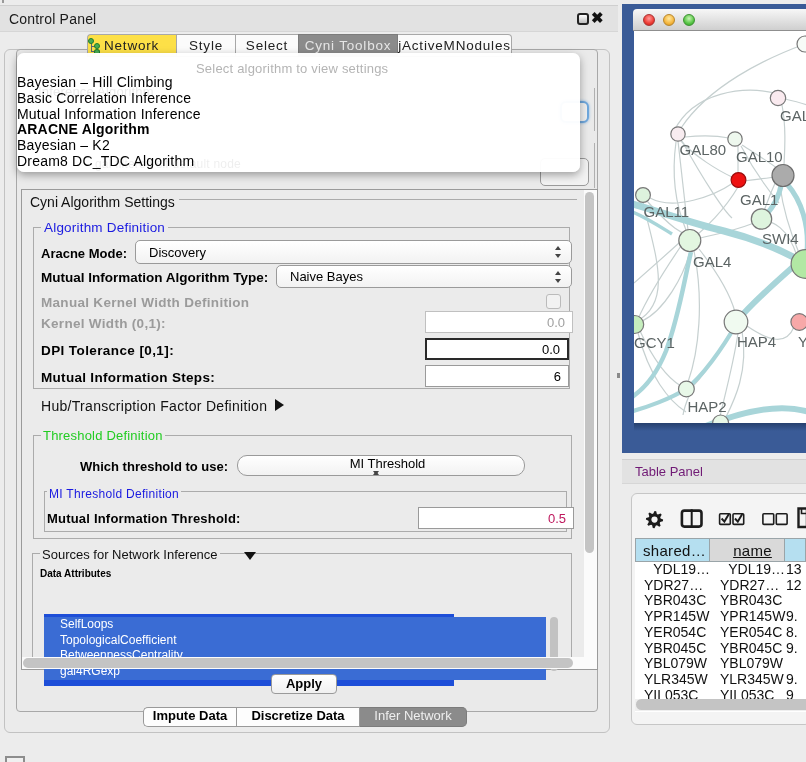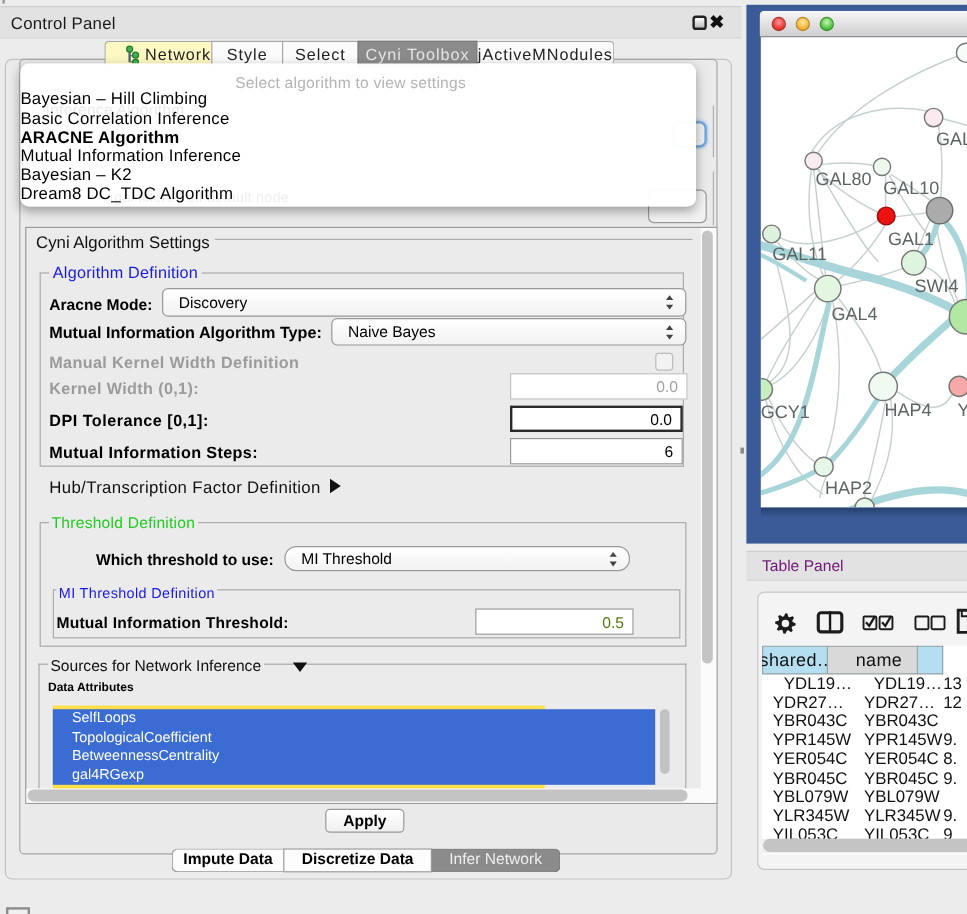--- a/index.html
+++ b/index.html
@@ -22,21 +22,21 @@
   <div class="abs" style="left:9px;top:5px;font-size:14px;letter-spacing:0.2px;color:#1a1a1a;">Control Panel</div>
   <div class="abs" style="left:577px;top:7px;width:12px;height:12px;border:2px solid #222;border-radius:3px;background:linear-gradient(#fff,#bbb);"></div>
   <div class="abs" style="left:591px;top:3px;font-size:15px;font-weight:bold;color:#111;">✖</div>
 </div>
 
 <div class="abs" style="left:4px;top:49px;width:606px;height:684px;background:#ebebeb;border:1px solid #c2c2c2;border-radius:6px;"></div>
 
 <div class="abs" style="left:16px;top:49px;width:582px;height:663px;background:#eaeaea;border:1px solid #a8a8a8;border-radius:4px;"></div>
 
 <div class="abs" id="tabs" style="left:87px;top:34px;height:23px;display:flex;font-size:13.5px;letter-spacing:0.8px;color:#222;">
-  <div style="width:89px;background:#fef9c3;border:1px solid #a8a8a8;border-right:none;border-radius:4px 0 0 0;display:flex;align-items:center;justify-content:flex-end;">
+  <div style="width:89px;background:#fde047;border:1px solid #a8a8a8;border-right:none;border-radius:4px 0 0 0;display:flex;align-items:center;justify-content:flex-start;">
     <span id="neticon" style="display:inline-block;width:12px;height:15px;position:relative;margin-right:4px;">
       <span class="abs" style="left:2.5px;top:4px;width:1.5px;height:9px;background:#5a6573;"></span>
       <span class="abs" style="left:3px;top:7.5px;width:4px;height:1.5px;background:#5a6573;"></span>
       <span class="abs" style="left:2.5px;top:12.5px;width:4px;height:1.5px;background:#5a6573;"></span>
       <span class="abs" style="left:0px;top:0px;width:6px;height:6px;border-radius:50%;background:#4aae53;border:1px solid #1e7d2c;"></span>
       <span class="abs" style="left:5.5px;top:5px;width:6px;height:6px;border-radius:50%;background:#4aae53;border:1px solid #1e7d2c;"></span>
       <span class="abs" style="left:5.5px;top:11px;width:6px;height:4px;border-radius:50% 50% 0 0/70% 70% 0 0;background:#4aae53;border:1px solid #1e7d2c;border-bottom:none;"></span>
     </span>Network</div>
   <div style="width:59px;background:#fbfbfb;border:1px solid #a8a8a8;border-right:none;display:flex;align-items:center;justify-content:center;">Style</div>
   <div style="width:63px;background:#fbfbfb;border:1px solid #a8a8a8;border-right:none;display:flex;align-items:center;justify-content:center;">Select</div>
@@ -75,56 +75,56 @@
 <div class="abs field" style="left:425px;top:338px;width:144px;height:22px;border:2px solid #2a2a2a;color:#000;">0.0</div>
 <div class="abs bold" style="left:41px;top:370px;font-size:13.5px;letter-spacing:0.3px;">Mutual Information Steps:</div>
 <div class="abs field" style="left:425px;top:365px;width:144px;height:22px;border:1px solid #9a9a9a;color:#000;">6</div>
 
 <div class="abs" style="left:41px;top:398px;font-size:14px;letter-spacing:0.3px;color:#111;">Hub/Transcription Factor Definition</div>
 <div class="abs" style="left:275px;top:399px;width:0;height:0;border-left:9px solid #111;border-top:6.5px solid transparent;border-bottom:6.5px solid transparent;"></div>
 
 <div class="abs" style="left:33px;top:435px;width:539px;height:104px;border:1px solid #ababab;"></div>
 <div class="abs" style="left:41px;top:428px;font-size:13px;letter-spacing:0.2px;background:#ebebeb;color:#22cc22;padding:0 2px;">Threshold Definition</div>
 <div class="abs bold" style="left:80px;top:459px;font-size:13px;">Which threshold to use:</div>
-<div class="abs combo" style="left:237px;top:455px;width:288px;height:21px;border-radius:10px;">
+<div class="abs combo" style="left:237px;top:455px;width:288px;height:21px;border-radius:10px;flex-direction:column;">
   <span class="ctext">MI Threshold</span>
     <span class="carr"></span>
 </div>
 
 <div class="abs" style="left:44px;top:491px;width:523px;height:41px;border:1px solid #ababab;"></div>
 <div class="abs" style="left:47px;top:487px;font-size:12px;letter-spacing:0.3px;background:#ebebeb;color:#1a1ae0;padding:0 2px;">MI Threshold Definition</div>
 <div class="abs bold" style="left:47px;top:511px;font-size:13px;letter-spacing:0.2px;">Mutual Information Threshold:</div>
-<div class="abs field" style="left:396px;top:507px;width:132px;height:22px;border:1px solid #9a9a9a;color:#4d7c0f;">0.5</div>
+<div class="abs field" style="left:418px;top:507px;width:156px;height:22px;border:1px solid #9a9a9a;color:#be185d;">0.5</div>
 
 <div class="abs" style="left:32px;top:553px;width:540px;height:116px;border:1px solid #ababab;border-bottom:none;"></div>
 <div class="abs" style="left:40px;top:547px;font-size:13px;background:#ebebeb;color:#111;padding:0 2px;">Sources for Network Inference</div>
 <div class="abs" style="left:244px;top:552px;width:0;height:0;border-top:8px solid #111;border-left:6.5px solid transparent;border-right:6.5px solid transparent;"></div>
 <div class="abs bold" style="left:40px;top:568px;font-size:10px;text-align:center;">Data Attributes</div>
-<div class="abs" style="left:44px;top:588px;width:410px;height:72px;background:#fde047;">
+<div class="abs" style="left:44px;top:614px;width:410px;height:72px;background:#1d4ed8;">
   <div style="position:absolute;left:0;top:3px;width:502px;height:63px;background:#3a6cd4;color:#fff;font-size:12px;line-height:15.7px;padding-left:16px;">SelfLoops<br>TopologicalCoefficient<br>BetweennessCentrality<br>gal4RGexp</div>
   <div style="position:absolute;left:506px;top:3px;width:8px;height:54px;background:#c2c2c2;border-radius:4px;"></div>
 </div>
 
 <div class="abs" style="left:22px;top:657px;width:572px;height:12px;background:#fbfbfb;">
   <div style="position:absolute;left:1px;top:1px;width:550px;height:10px;background:#c4c4c4;border-radius:5px;"></div>
 </div>
 
 <div class="abs" style="left:584px;top:190px;width:13px;height:479px;background:#fbfbfb;">
   <div style="position:absolute;left:1px;top:2px;width:9px;height:361px;background:#c4c4c4;border-radius:5px;"></div>
 </div>
 
 <div class="abs" id="popup" style="left:17px;top:53px;width:563px;height:119px;background:rgba(255,255,255,0.97);border-radius:7px;box-shadow:0 3px 9px rgba(0,0,0,0.35);font-size:14px;letter-spacing:0.2px;color:#000;">
   <div class="abs" style="left:179px;top:8px;font-size:13px;color:#b4b4b4;">Select algorithm to view settings</div>
   <div class="abs" style="left:21px;top:31px;font-size:13px;color:rgba(40,40,40,0.10);">Inference Algorithm</div>
   <div class="abs" style="left:78px;top:104px;font-size:12px;color:rgba(40,40,40,0.08);">gal filtered sif default node</div>
   <div class="abs" style="left:-1px;top:22px;line-height:15.8px;">
     <div style="padding-left:1px;">Bayesian – Hill Climbing</div>
     <div style="padding-left:1px;">Basic Correlation Inference</div>
+    <div style="padding-left:1px;">Mutual Information Inference</div>
     <div style="padding-left:1px;font-weight:bold;">ARACNE Algorithm</div>
-    <div style="padding-left:1px;">Mutual Information Inference</div>
     <div style="padding-left:1px;">Bayesian – K2</div>
     <div style="padding-left:1px;">Dream8 DC_TDC Algorithm</div>
   </div>
 </div>
 
 <div class="abs" style="left:271px;top:674px;width:66px;height:20px;background:linear-gradient(#ffffff,#f0f0f0);border:1px solid #9a9a9a;border-radius:4px;text-align:center;font-size:13px;font-weight:bold;line-height:18px;">Apply</div>
 
 <div class="abs" style="left:143px;top:707px;height:20px;display:flex;font-size:13px;font-weight:bold;line-height:17px;">
   <div style="width:93px;background:#fdfdfd;border:1px solid #999;border-right:none;border-radius:5px 0 0 5px;display:flex;align-items:center;justify-content:center;padding-bottom:4px;">Impute Data</div>
   <div style="width:124px;background:#fdfdfd;border:1px solid #999;display:flex;align-items:center;justify-content:center;padding-bottom:4px;">Discretize Data</div>
@@ -240,22 +240,22 @@
     <path d="M 104,25.5 L 106.8,28.6 L 111.3,20.9" stroke-width="1.9"></path>
     <rect x="131.9" y="20.7" width="10.8" height="10.7" rx="1"></rect>
     <rect x="145.3" y="20.7" width="10.8" height="10.7" rx="1"></rect>
     <path d="M 167.5,15.5 L 176,15.5 L 176,34 L 167.5,34 Z" stroke-width="2.4"></path>
     <path d="M 170.5,15.5 L 170.5,20.5 L 176,20.5" stroke-width="1.6"></path>
   </g>
 </svg>
 </div>
 <div class="abs" id="table" style="left:635px;top:538px;width:171px;height:174px;background:#fff;overflow:hidden;">
 <div style="position:absolute;left:0;top:0;width:171px;height:24px;display:flex;font-size:15px;letter-spacing:0.3px;color:#111;">
-  <div style="width:55px;background:#b5dff0;border:1px solid #9aa4a8;display:flex;align-items:center;justify-content:center;padding-left:4px;">shared…</div>
-  <div style="width:75px;background:#d9d9d9;border:1px solid #9aa4a8;border-left:none;display:flex;align-items:center;justify-content:center;padding-left:11px;">name</div>
+  <div style="width:75px;background:#b5dff0;border:1px solid #9aa4a8;display:flex;align-items:center;justify-content:center;padding-left:4px;">shared…</div>
+  <div style="width:75px;background:#d9d9d9;border:1px solid #9aa4a8;border-left:none;display:flex;align-items:center;justify-content:center;padding-left:11px;text-decoration:underline;">name</div>
   <div style="width:21px;background:#b5dff0;border:1px solid #9aa4a8;border-left:none;"></div>
 </div>
 <div style="position:absolute;left:0;top:24px;width:171px;font-size:14px;color:#111;line-height:15.7px;">
   <div style="display:flex;text-align:right;">
         <span style="width:75px;padding-left:9px;">YDL19…</span>
         <span style="width:75px;padding-left:10px;">YDL19…</span>
         <span style="padding-left:1px;">13</span>
       </div>
   <div style="display:flex;">
         <span style="width:75px;padding-left:9px;">YDR27…</span>

